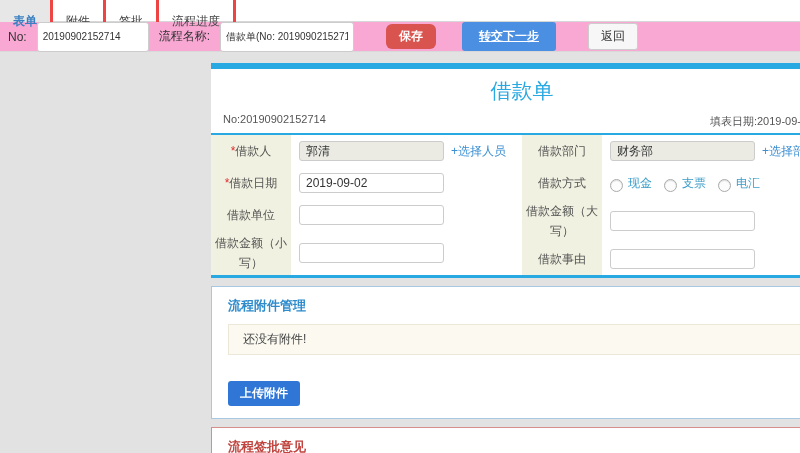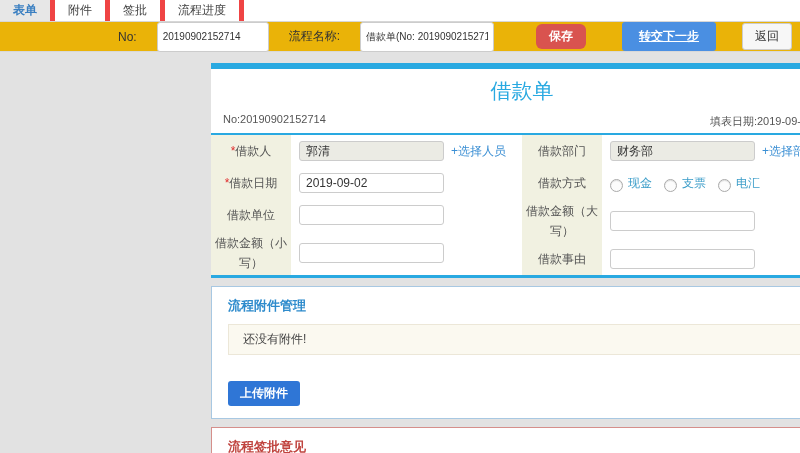--- a/index.html
+++ b/index.html
@@ -1,33 +1,33 @@
 <!DOCTYPE html>
 <html><head>
 <meta charset="utf-8">
 <style>
   html,body{margin:0;padding:0;width:800px;height:453px;overflow:hidden;
     background:#e2e2e2;font-family:"Liberation Sans","DejaVu Sans",sans-serif;}
   .topbar{background:#fff;}
   .tabs{display:flex;background:#fff;border-bottom:1px solid #d7d7d7;height:21px;}
-  .tab{padding:0 13px;font-size:12px;color:#444;line-height:21px;cursor:pointer;
-    border-right:5px solid #ef4444;white-space:nowrap;}
+  .tab{padding:11px 13px;font-size:12px;color:#444;line-height:21px;cursor:pointer;
+    border-right:3px solid #ef4444;white-space:nowrap;}
   .tab.active{background:#e7e7e7;color:#3a7fc1;font-weight:bold;}
-  .toolbar{display:flex;align-items:center;background:#eab308;height:29px;
-    padding:0 8px;border-bottom:1px solid #d8d8d8;gap:20px;justify-content:flex-end;}
+  .toolbar{display:flex;align-items:center;background:#f9a8d4;height:29px;
+    padding:0 8px;border-bottom:1px solid #d8d8d8;gap:10px;}
   .tlabel{font-size:12px;color:#333;white-space:nowrap;}
   .tinput{height:20px;border:1px solid #ccc;border-radius:3px;font-size:10px;
     padding:4px 5px;color:#333;outline:none;}
   .tinput.no{width:100px;}
   .tinput.pname{width:122px;}
   .btn{font-size:12px;border-radius:3px;border:1px solid transparent;cursor:pointer;
     white-space:nowrap;}
   .btn-save{background:#d9534f;color:#fff;padding:3px 12px;margin-left:22px;font-weight:bold;border-radius:6px;}
   .btn-next{background:#4a8fe2;color:#fff;padding:5px 16px;margin-left:16px;font-weight:bold;text-decoration:underline;}
-  .btn-back{background:#f7f7f7;color:#333;border-color:#ccc;padding:4px 12px;margin-left:6px;}
+  .btn-back{background:#f7f7f7;color:#333;border-color:#ccc;padding:4px 12px;margin-left:22px;}
   .main{margin:11px 0 0 211px;width:622px;}
   .panel-form{background:#fff;}
   .bluebar{height:6px;background:#29a9e1;}
   .form-title{text-align:center;color:#29a9e1;font-size:21px;padding:8px 0 2px;}
   .form-meta{position:relative;display:block;padding:6px 12px;font-size:11px;color:#555;
     border-bottom:2px solid #29a9e1;height:14px;}
   .fm-date{position:absolute;right:-20px;top:7px;white-space:nowrap;}
   .form-grid{display:flex;border-bottom:3px solid #29a9e1;}
   .fcol{width:50%;display:flex;flex-direction:column;border-radius:24px;}
   .frow{display:flex;align-items:stretch;min-height:32px;}

